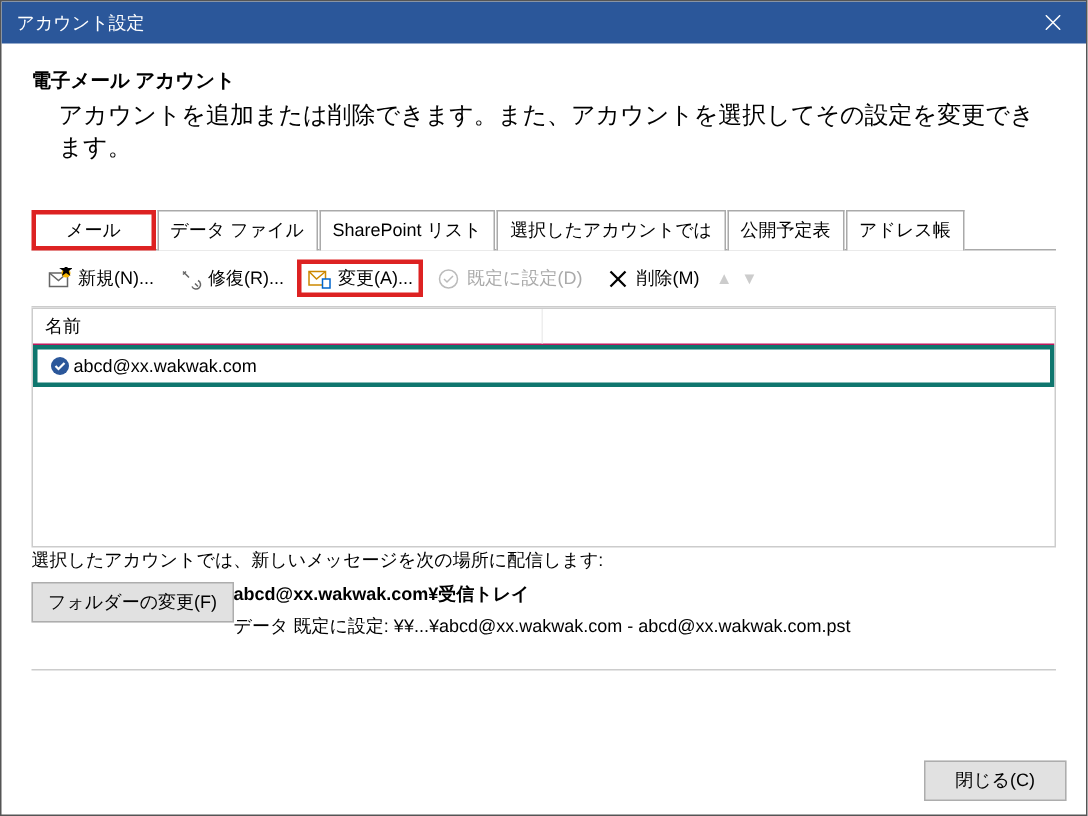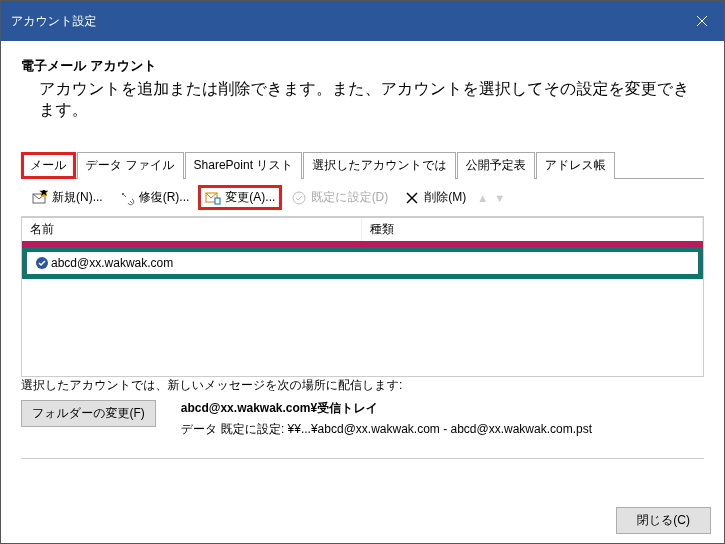--- a/index.html
+++ b/index.html
@@ -1,45 +1,45 @@
 <!DOCTYPE html>
 <html><head>
 <meta charset="utf-8">
 <style>
 * { box-sizing: border-box; margin: 0; padding: 0; font-family: "Meiryo UI", "Yu Gothic UI", sans-serif; font-size: 12px; }
 body { background: #fff; width: 725px; height: 544px; overflow: hidden; border: 1px solid #555; }
-.titlebar { background: #2b579a; color: #fff; height: 40px; display: flex; align-items: center; justify-content: space-between; padding: 0 0 0 10px; }
+.titlebar { background: #2b579a; color: #fff; height: 28px; display: flex; align-items: center; justify-content: space-between; padding: 0 0 0 10px; }
 .titlebar .title { font-size: 12px; }
 .titlebar .close { width: 45px; height: 28px; display: flex; align-items: center; justify-content: center; cursor: pointer; }
 .titlebar .close svg { width: 10px; height: 10px; }
 .header { padding: 16px 20px 10px 20px; }
 .header h1 { font-size: 13px; font-weight: bold; margin-bottom: 4px; }
 .header p { font-size: 16px; color: #000000; padding-left: 18px; }
 .content { padding: 0 20px; }
 .tabs { display: flex; border-bottom: 1px solid #aaa; margin-top: 20px; }
 .tab { padding: 4px 8px; border: 1px solid #aaa; border-bottom: none; background: #fff; margin-right: 1px; cursor: pointer; position: relative; top: 1px; font-size: 12px; }
 .tab.active { background: #fff; border-bottom: 1px solid #fff; font-weight: normal; }
-.highlight-tab { border: 3px solid #d22 !important; padding: 2px 6px; }
+.highlight-tab { border: 3px solid #d22 !important; padding: 2px 20px; }
 .toolbar { display: flex; align-items: center; gap: 2px; padding: 6px 0 6px 4px; border-bottom: 1px solid #ccc; }
 .tbtn { display: flex; align-items: center; gap: 4px; padding: 3px 6px; cursor: pointer; border: 1px solid transparent; font-size: 12px; }
 .tbtn.disabled { color: #aaa; cursor: default; }
 .tbtn .icon { width: 16px; height: 16px; display: inline-flex; align-items: center; justify-content: center; }
 .highlight-btn { border: 3px solid #d22 !important; padding: 1px 4px; }
 .list-area { border: 1px solid #ccc; height: 160px; overflow: auto; background: #fff; }
-.list-header { display: flex; border-bottom: 6px solid #be185d; background: #fff; }
+.list-header { display: flex; border-bottom: 1px solid #be185d; background: #fff; }
 .list-header .col { padding: 3px 8px; font-size: 12px; border-right: 1px solid #eee; }
 .col-name { width: 340px; }
 .col-type { flex: 1; }
 .list-row { display: flex; align-items: center; padding: 2px 4px; }
 .list-row .cell { padding: 2px 4px; font-size: 12px; }
 .list-row .icon { width: 14px; height: 14px; display: inline-flex; margin-right: 2px; }
-.highlight-row { border: 5px solid #0f766e; margin: 0; }
+.highlight-row { border: 3px solid #0f766e; margin: 0; }
 .delivery { font-size: 12px; }
 .delivery-label { margin-bottom: 6px; }
-.delivery-row { display: flex; align-items: flex-start; gap: 25px; }
+.delivery-row { display: flex; align-items: flex-start; gap: 0; }
 .folder-btn { border: 1px solid #adadad; background: #e1e1e1; padding: 4px 10px; font-size: 12px; cursor: pointer; }
 .delivery-info .path { font-weight: bold; font-size: 12px; }
 .delivery-info .file { font-size: 12px; margin-top: 4px; }
 .footer { position: absolute; bottom: 10px; right: 14px; }
 .close-btn { border: 1px solid #adadad; background: #e1e1e1; padding: 4px 20px; font-size: 12px; cursor: pointer; text-align: right; }
 hr.sep { border: none; border-top: 1px solid #ccc; margin-top: 20px; }
 .arrow-disabled { color: #ccc; font-size: 11px; padding: 0 2px; }
 </style>
 </head>
 <body>
@@ -117,21 +117,20 @@
         </span>
       <span>削除(M)</span>
     </div>
     <span class="arrow-disabled">▲</span>
     <span class="arrow-disabled">▼</span>
   </div>
 
   <div class="list-area">
     <div class="list-header">
       <div class="col col-name">名前</div>
-      <div class="col col-type">種類</div>
     </div>
     <div class="list-row highlight-row">
       <div class="cell col-name" style="display:flex;align-items:center;">
         <span class="icon">
             <svg viewBox="0 0 14 14">
               <circle cx="7" cy="7" r="6" fill="#2b579a"></circle>
               <path d="M4 7 L6 9 L10 5" stroke="#fff" fill="none" stroke-width="1.5"></path>
             </svg>
           </span>
         <span>abcd@xx.wakwak.com</span>

